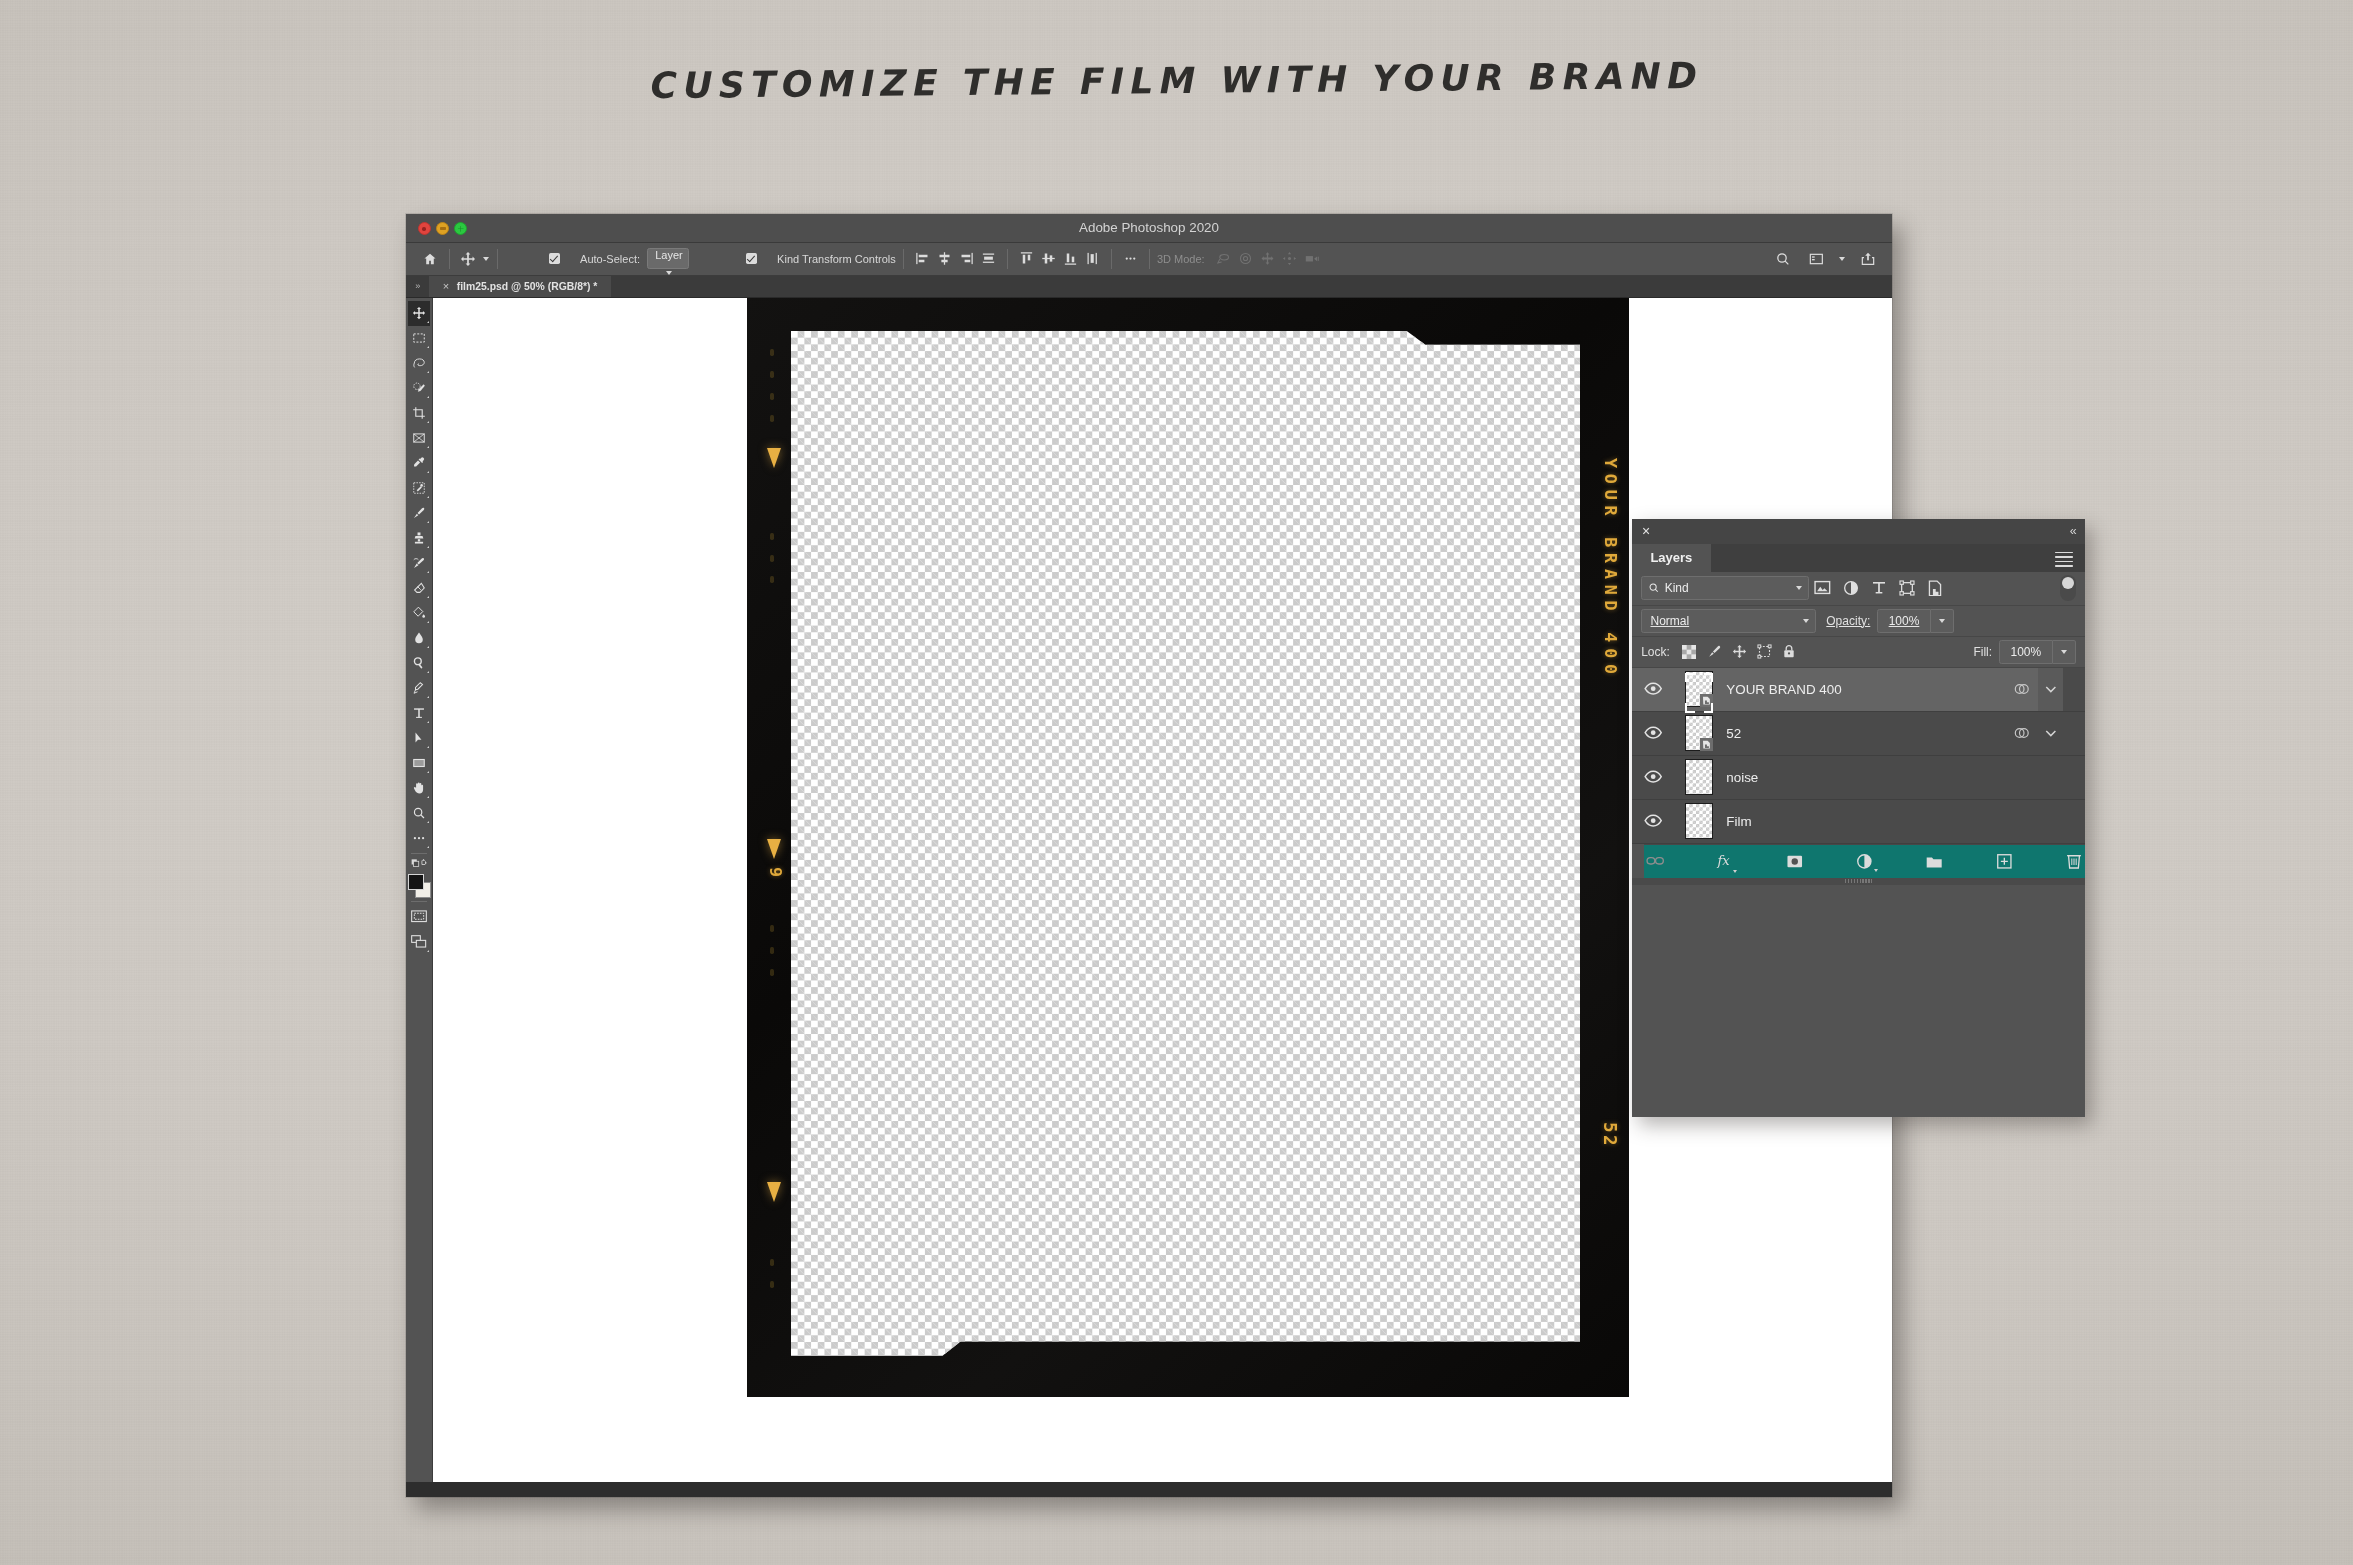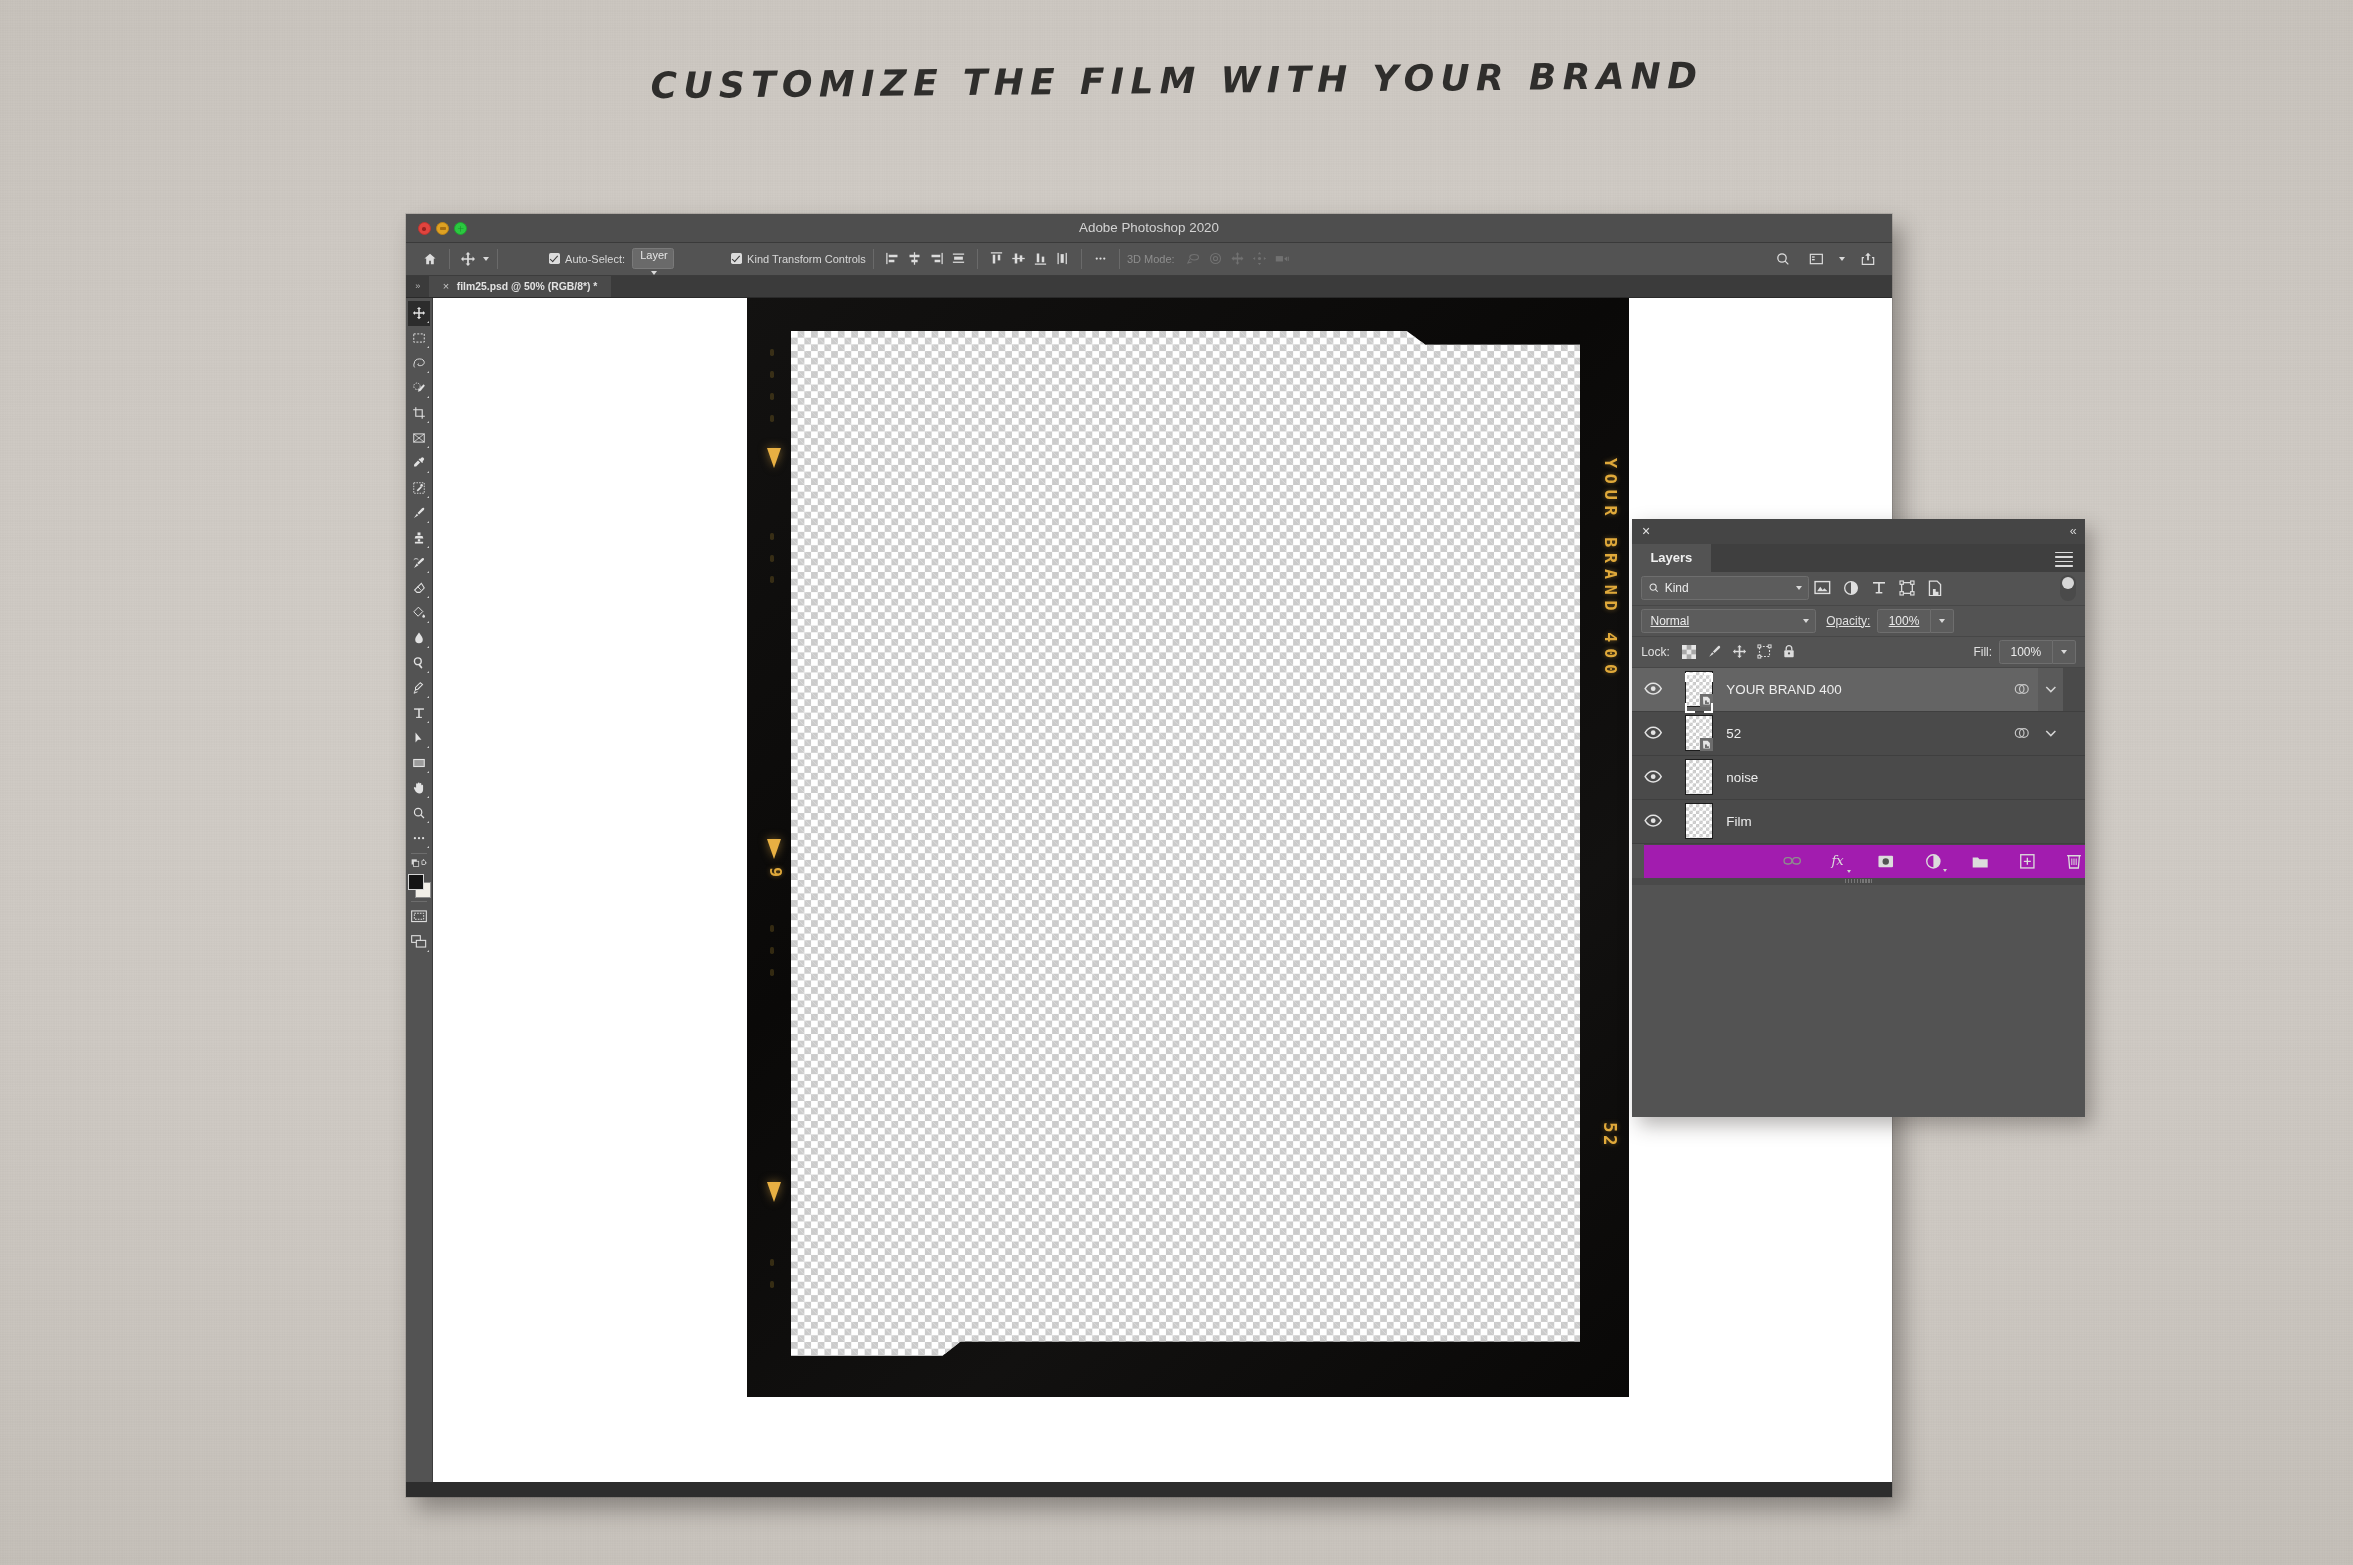--- a/index.html
+++ b/index.html
@@ -67,21 +67,21 @@
 
   
   #options-bar{
     height:32px;background:#535353;border-bottom:0.8px solid #3c3c3c;
     display:flex;align-items:center;padding:0 8.3px;gap:0;
     color:#d8d8d8;font-size:11px;
   }
   .ob-sep{width:0.8px;height:20px;background:#6a6a6a;margin:0 7.5px;}
   .ob-icon{width:22px;height:22px;display:flex;align-items:center;justify-content:center;color:#dcdcdc;}
   .ob-icon svg{display:block;}
-  .ob-chk{display:flex;align-items:center;gap:5px;padding-left:44px;}
+  .ob-chk{display:flex;align-items:center;gap:20px;padding-left:44px;}
   .chkbox{width:11px;height:11px;background:#dcdcdc;border-radius:1.7px;position:relative;}
   .chkbox::after{
     content:"";position:absolute;left:2.9px;top:0.8px;width:3.3px;height:6.7px;
     border:solid #3a3a3a;border-width:0 1.7px 1.7px 0;transform:rotate(42deg);
   }
   .ob-select{
     background:#6a6a6a;border:0.8px solid #7a7a7a;border-radius:2.5px;
     height:18.4px;display:flex;align-items:center;padding:0 5px 0 7.5px;gap:10px;
     color:#e6e6e6;font-size:11px;margin-left:6.7px;flex-direction:column;
   }
@@ -268,21 +268,21 @@
   .sel-brackets .b3{left:0;bottom:0;border-right:none;border-top:none;}
   .sel-brackets .b4{right:0;bottom:0;border-left:none;border-top:none;}
   .layer-name{flex:1;font-size:13.4px;color:#ededed;padding-left:3.3px;}
   .layer-fx{width:33px;display:flex;align-items:center;justify-content:center;color:#c8c8c8;}
   .layer-caret{width:25px;display:flex;align-items:center;justify-content:center;color:#d4d4d4;}
   .layer-row.selected .layer-caret{background:#5a5a5a;height:43px;}
   .row-rightpad{width:22px;height:43px;background:#4a4a4a;}
   .layer-row.selected .row-rightpad{background:#4a4a4a;}
 
   #lp-footer{
-    height:33px;background:#a21caf;display:flex;align-items:center;justify-content:flex-end;gap:25px;
+    height:33px;background:#0f766e;display:flex;align-items:center;justify-content:space-between;gap:25px;
     border-top:0.8px solid #474747;
     margin-left:12px;
   }
   .foot-icon{width:22px;height:22px;display:flex;align-items:center;justify-content:center;color:#dcdcdc;position:relative;}
   .foot-icon.dimmed{color:#8d8d8d;}
   .foot-caret{position:absolute;right:-2.5px;bottom:0.8px;width:0;height:0;border-left:2.9px solid transparent;border-right:2.9px solid transparent;border-top:3.8px solid #cfcfcf;}
   #lp-grip{height:7.5px;background:#4a4a4a;display:flex;align-items:center;justify-content:center;}
   #lp-grip i{width:28px;height:4.2px;background:repeating-linear-gradient(90deg,#777 0 1.3px,transparent 1.3px 2.9px);}
 </style>
 </head>

